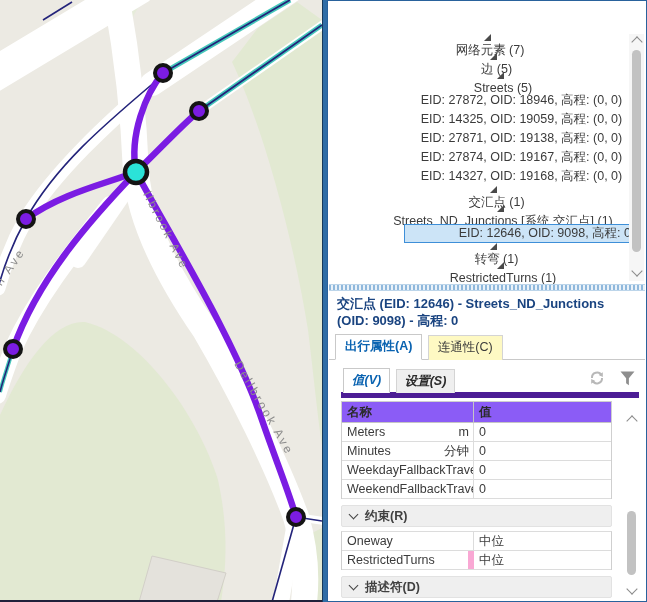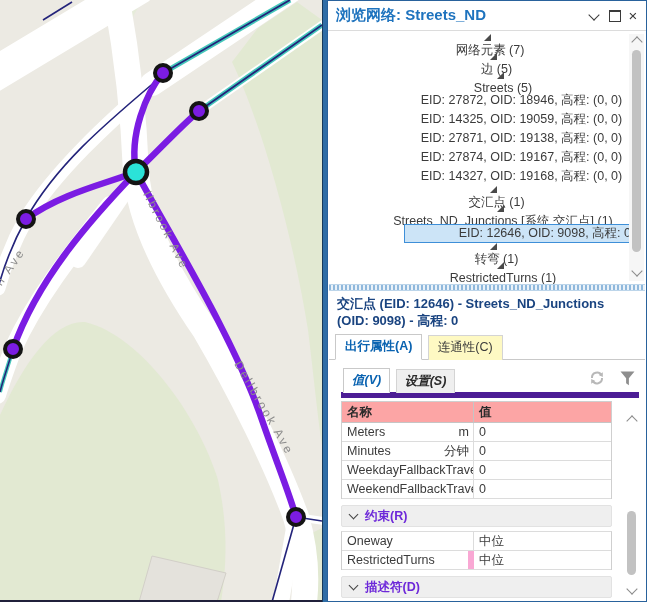--- a/index.html
+++ b/index.html
@@ -53,26 +53,26 @@
   .attrarea{position:relative;margin:8px 6px 0 12px;}
   .subtabs{position:relative;border-bottom:6px solid #4c1d95;height:24px;padding-left:2px;font-style:italic;}
   .stab{display:inline-block;padding:3px 8px;margin-bottom:-1px;font-size:12.5px;font-weight:bold;vertical-align:bottom;}
   .stab.active{background:#fff;border:1px solid #C9C9C9;border-bottom:1px solid #fff;color:#0A63B1;}
   .stab.inactive{background:#EFEFEF;border:1px solid #D4D4D4;border-bottom:none;color:#2b2b2b;margin-left:2px;}
   .toolicons{position:absolute;right:4px;top:2px;}
   .toolicons svg{vertical-align:middle;margin-left:12px;}
   
   .vtable{width:269px;margin-top:3px;border:1px solid #CFCFCF;border-bottom:none;}
   .vrow{display:grid;grid-template-columns:98px 34px 1fr;height:18px;line-height:18px;border-bottom:1px solid #DCDCDC;background:#fff;}
-  .vrow.head{height:20px;line-height:20px;background:#fca5a5;font-weight:bold;border-bottom:1px solid #C5C5C5;color:#2b2b2b;}
+  .vrow.head{height:20px;line-height:20px;background:#8b5cf6;font-weight:bold;border-bottom:1px solid #C5C5C5;color:#2b2b2b;}
   .cname{padding-left:5px;overflow:hidden;white-space:nowrap;}
   .cunit{text-align:right;padding-right:4px;border-right:1px solid #DCDCDC;overflow:hidden;white-space:nowrap;}
   .head .cunit{border-right:1px solid #C5C5C5;}
   .cval{padding-left:5px;white-space:nowrap;}
-  .group{width:261px;margin-top:6px;height:20px;line-height:20px;background:#EFEFEF;border:1px solid #E2E2E2;border-radius:2px;padding-left:8px;font-weight:bold;color:#6d28d9;display:flex;align-items:center;}
+  .group{width:261px;margin-top:6px;height:20px;line-height:20px;background:#EFEFEF;border:1px solid #E2E2E2;border-radius:2px;padding-left:8px;font-weight:bold;color:#404040;display:flex;align-items:center;}
   .gchev{display:inline-block;width:6px;height:6px;border-right:1.6px solid #444;border-bottom:1.6px solid #444;transform:rotate(45deg);margin:-3px 8px 0 0;}
   .gtable{width:269px;margin-top:4px;border-top:1px solid #DCDCDC;}
   .val-sbar{right:6px;top:124px;height:182px;background:#fff;}
   .val-sbar .thumb{top:96px;height:64px;}
   .val-sbar .s-up{top:2px}.val-sbar .s-down{bottom:3px}
 </style>
 </head>
 <body>
 
 <div class="app">
@@ -141,26 +141,20 @@
         <circle cx="296" cy="517" r="8" fill="#7B1CE3"></circle>
         <circle cx="136" cy="172" r="11" fill="#2BE3D8" stroke-width="4.5"></circle>
       </g>
     </svg>
   </div>
 
   <div class="vdivider"></div>
 
   <div class="panel">
 
-    <div class="titlebar">
-      <span class="title">浏览网络:  Streets_ND</span>
-      <span class="winbtn wb-chevron"><span class="chev"></span></span>
-      <span class="winbtn wb-float"><span class="floatbox"></span></span>
-      <span class="winbtn wb-close">×</span>
-    </div>
 
     <div class="tree">
       <div class="trow lv0">
           <span class="expander"></span>
           <span class="tlabel">网络元素 (7)</span>
         </div>
       <div class="trow lv1">
           <span class="expander"></span>
           <span class="tlabel">边 (5)</span>
         </div>

